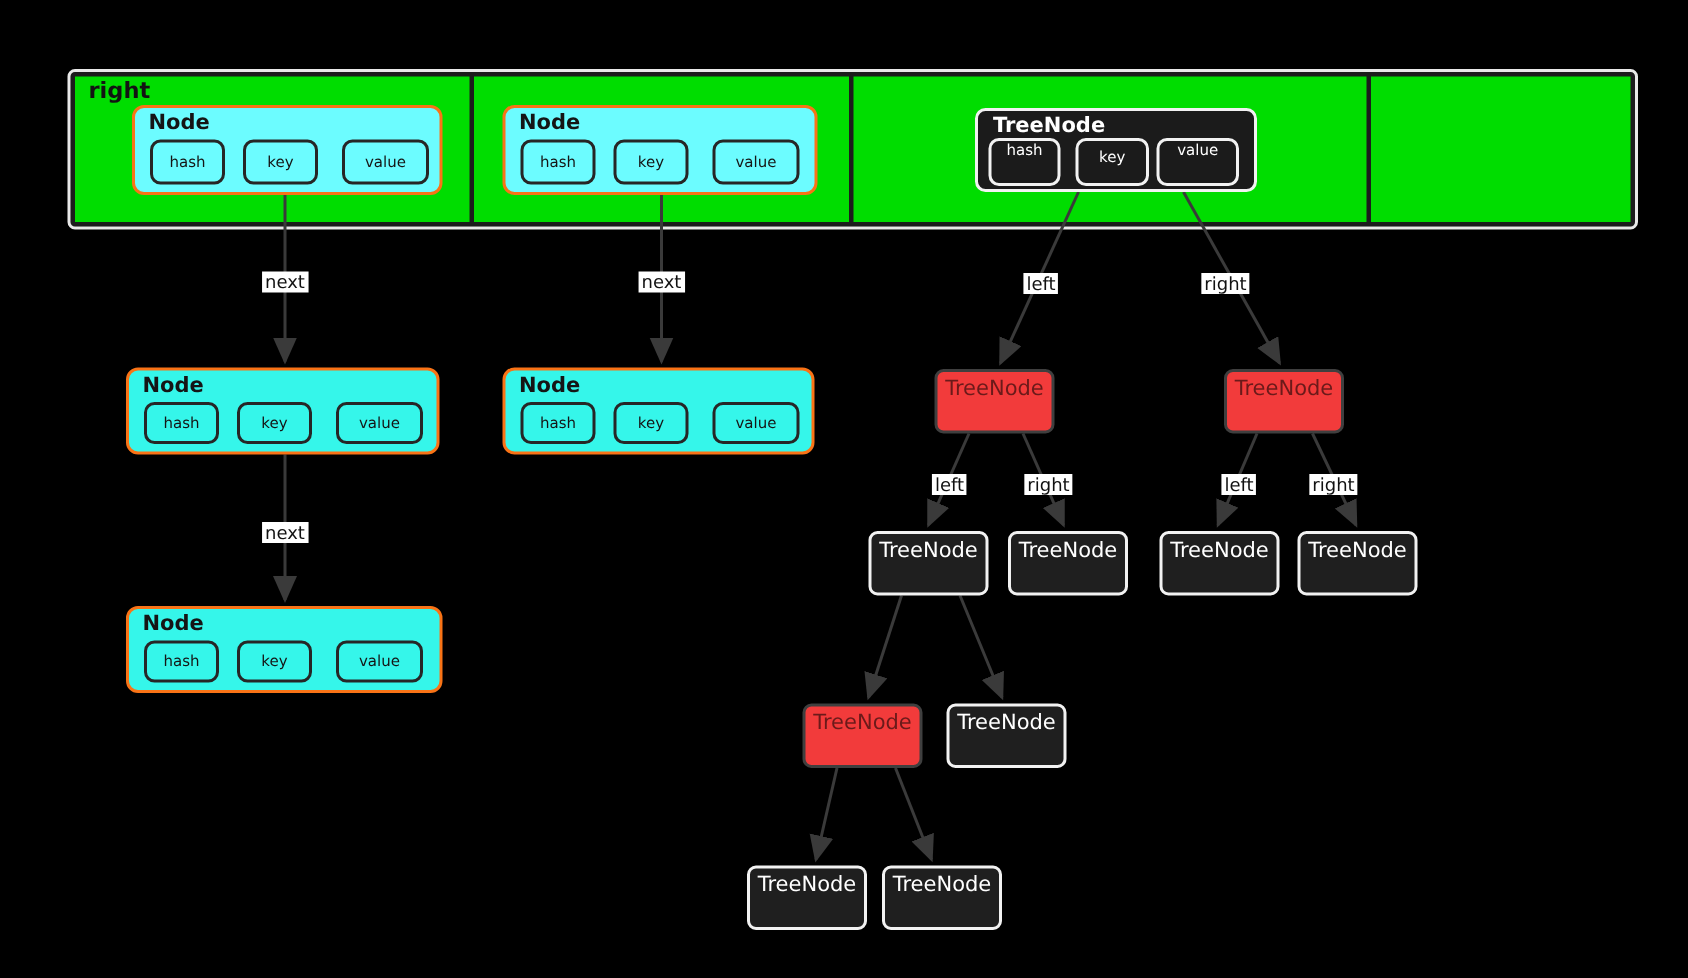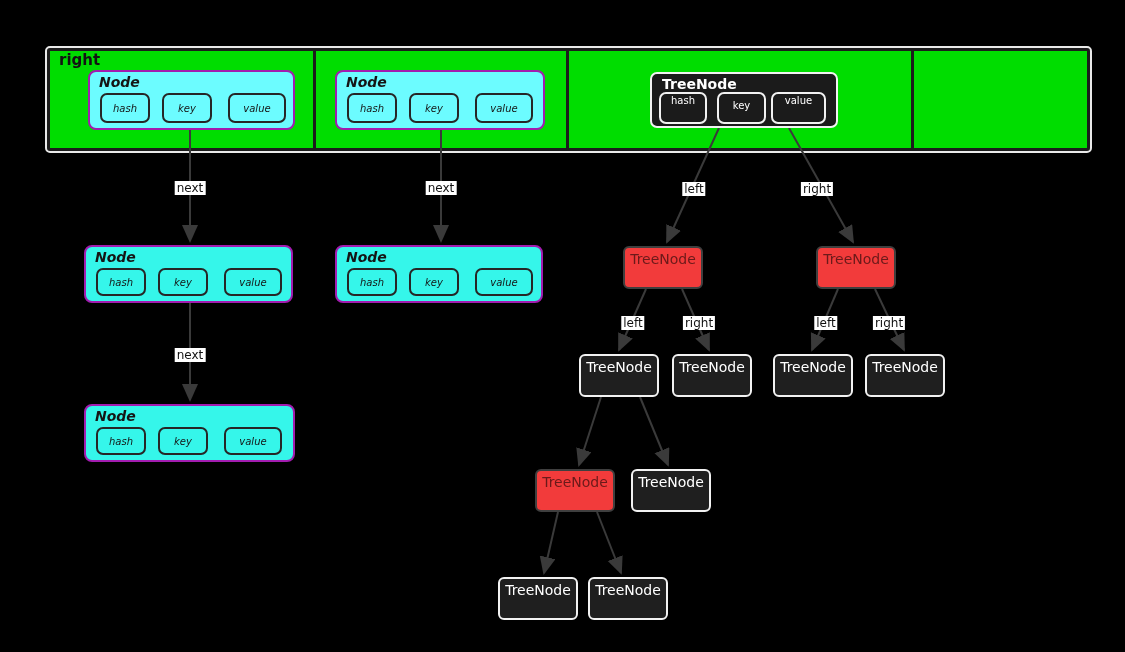--- a/index.html
+++ b/index.html
@@ -9,21 +9,21 @@
   
   .tablebar{position:absolute;left:47px;top:48px;width:1043px;height:103px;
             background:#00dd00;border:3px solid #1c1c1c;outline:2px solid #e9e9e9;
             border-radius:3px;box-sizing:border-box;}
   .tbl-title{position:absolute;left:59px;top:51px;font-size:15px;font-weight:bold;color:#131313;}
   .divider{position:absolute;top:50px;height:99px;width:3px;background:#1c1c1c;}
   .note{position:absolute;left:914px;top:48px;width:173px;height:103px;display:flex;
         align-items:center;justify-content:center;font-size:14px;font-weight:bold;color:#111;}
 
   
-  .node{position:absolute;box-sizing:border-box;border:2px solid #a21caf;border-radius:8px;font-style:italic;}
+  .node{position:absolute;box-sizing:border-box;border:2px solid #f97316;border-radius:8px;}
   .node--light{background:#6cfcff;}
   .node--bright{background:#35f6ea;}
   .node-title{position:absolute;left:9px;top:2px;font-size:14px;font-weight:bold;color:#151515;}
   .field{position:absolute;box-sizing:border-box;border:2px solid #262626;border-radius:7px;
          font-size:10px;color:#151515;display:flex;align-items:center;justify-content:center;}
   .node .f-hash{left:10px;width:50px;}
   .node .f-key{left:72px;width:50px;}
   .node .f-value{left:138px;width:58px;}
   .node--top .field{top:21px;height:30px;}
   .node--low .field{top:21px;height:28px;}

